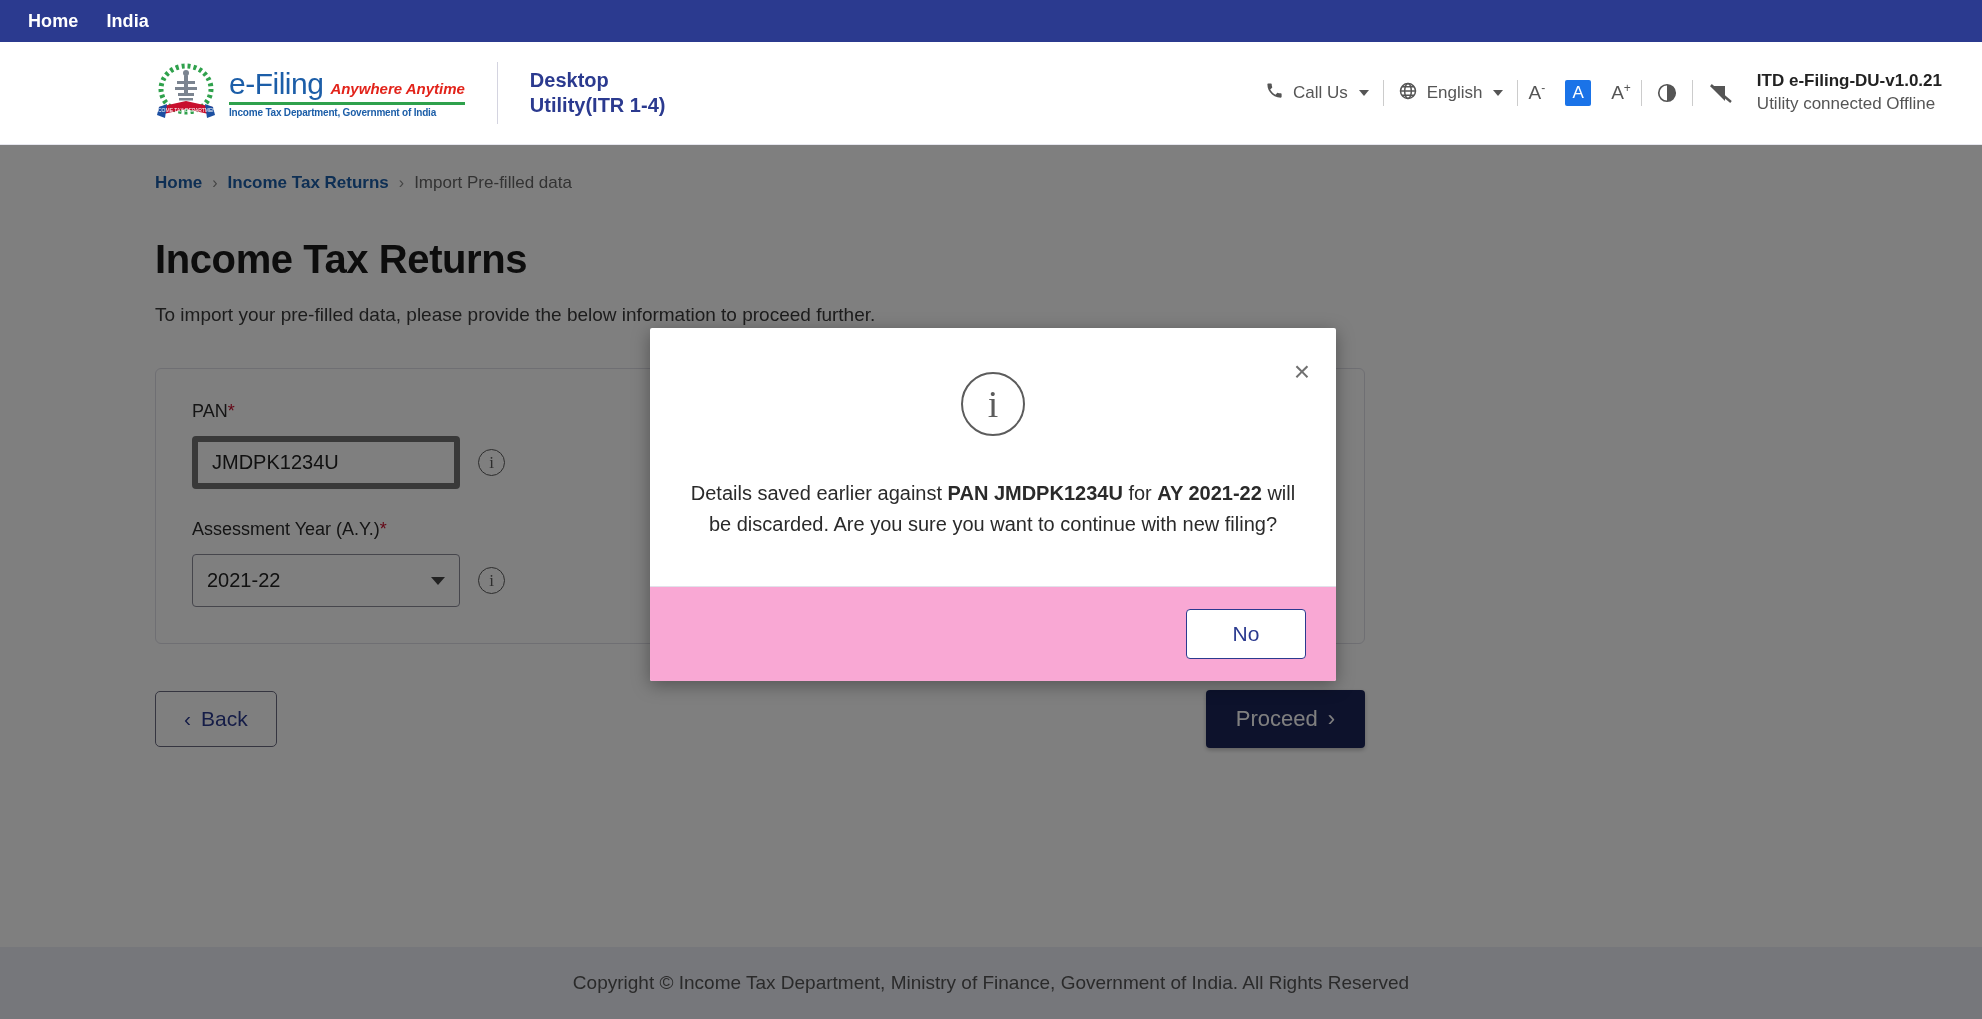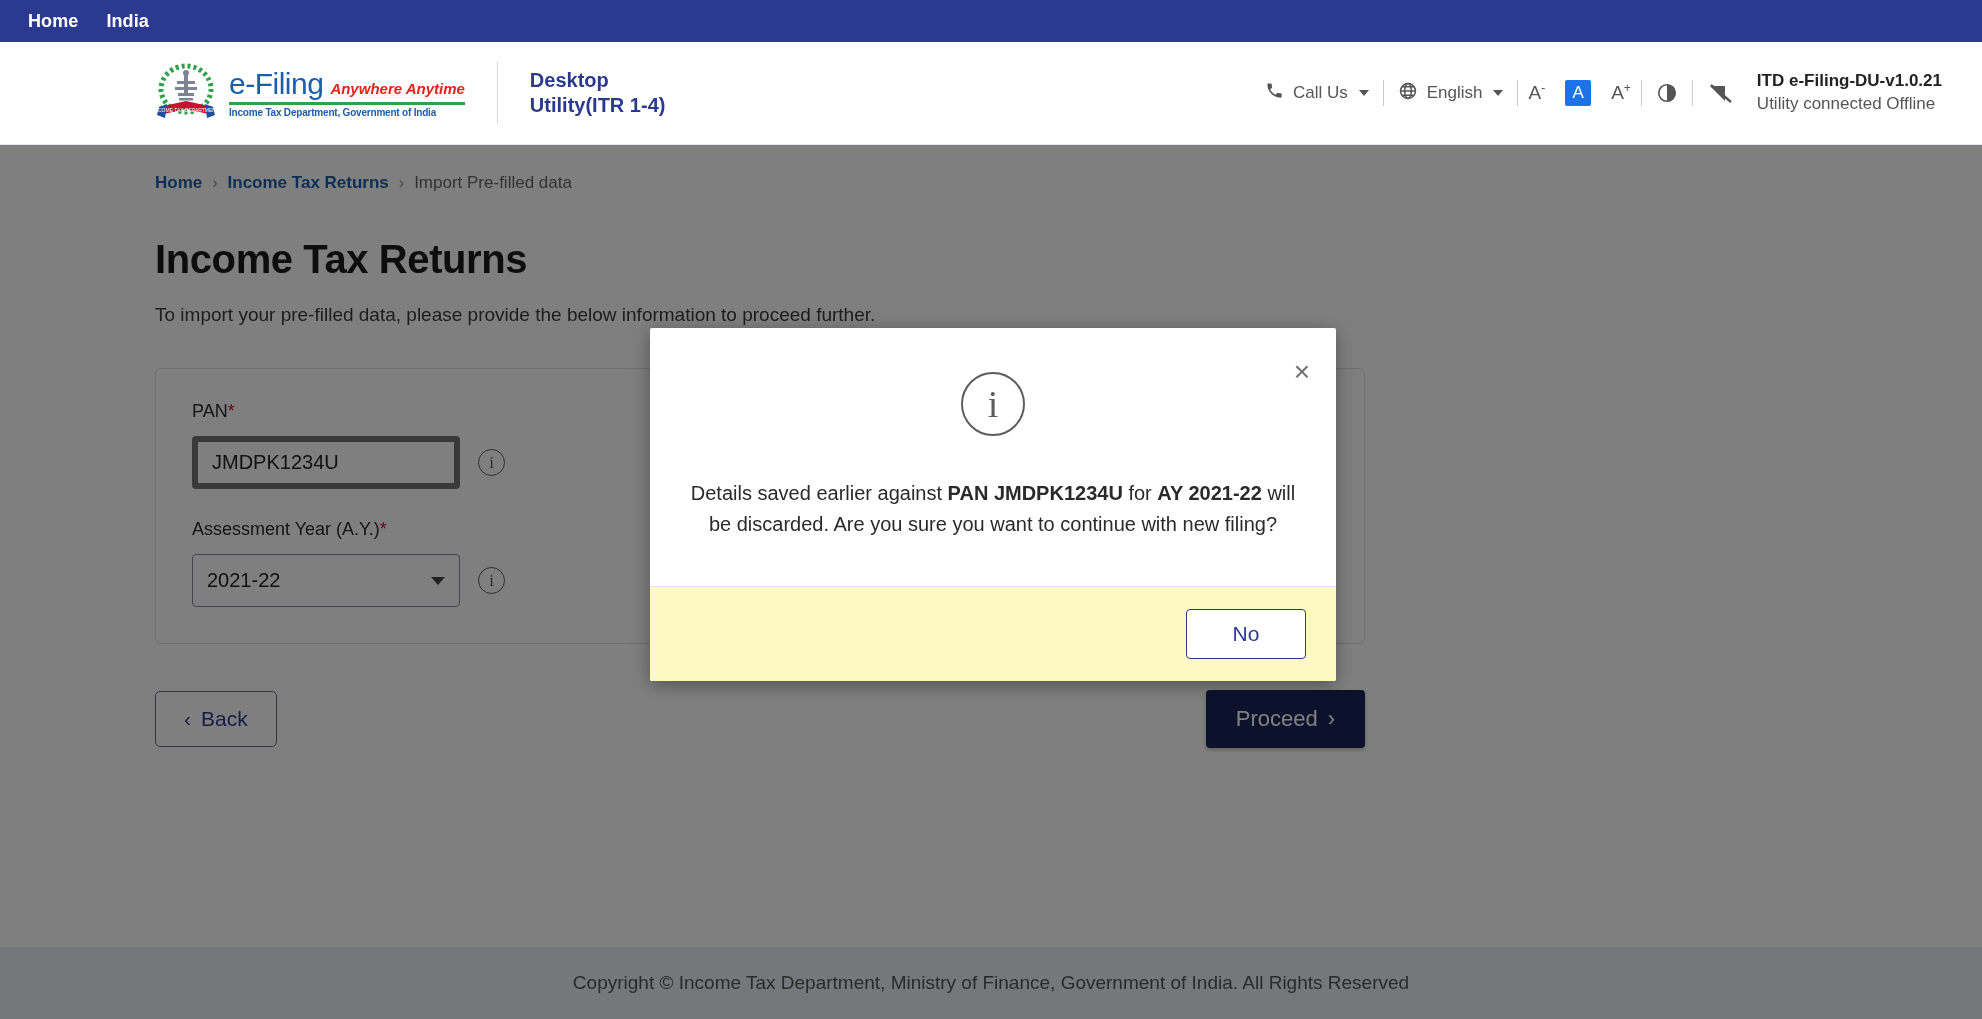--- a/index.html
+++ b/index.html
@@ -144,21 +144,21 @@
     background: none; border: none; font-family: "Liberation Sans", sans-serif;
   }
   .bigicon {
     width: 64px; height: 64px; border: 2.5px solid #5c5c5c; border-radius: 50%;
     margin: 0 auto 42px; display: flex; align-items: center; justify-content: center;
     color: #5c5c5c; font-size: 38px; font-family: "Liberation Serif", serif;
   }
   .modal-text { text-align: center; font-size: 20px; color: #2a2a2a; line-height: 1.55; }
   .modal-text b { font-weight: bold; }
   .modal-footer {
-    background: #fef9c3; padding: 22px 30px; display: flex;
+    background: #f9a8d4; padding: 22px 30px; display: flex;
     justify-content: flex-end; align-items: center; gap: 32px;
     border-top: 1px solid #e2e2ea;
   }
   .btn-no {
     border: 1px solid #2b3a8f; background: #fff; color: #2b3a8f;
     border-radius: 4px; width: 120px; height: 50px; font-size: 21px; cursor: pointer;
     font-family: "Liberation Sans", sans-serif;
   }
   .yes-wrap { border: 4px solid #cc0000; padding: 3px; border-radius: 2px; }
   .btn-yes {

